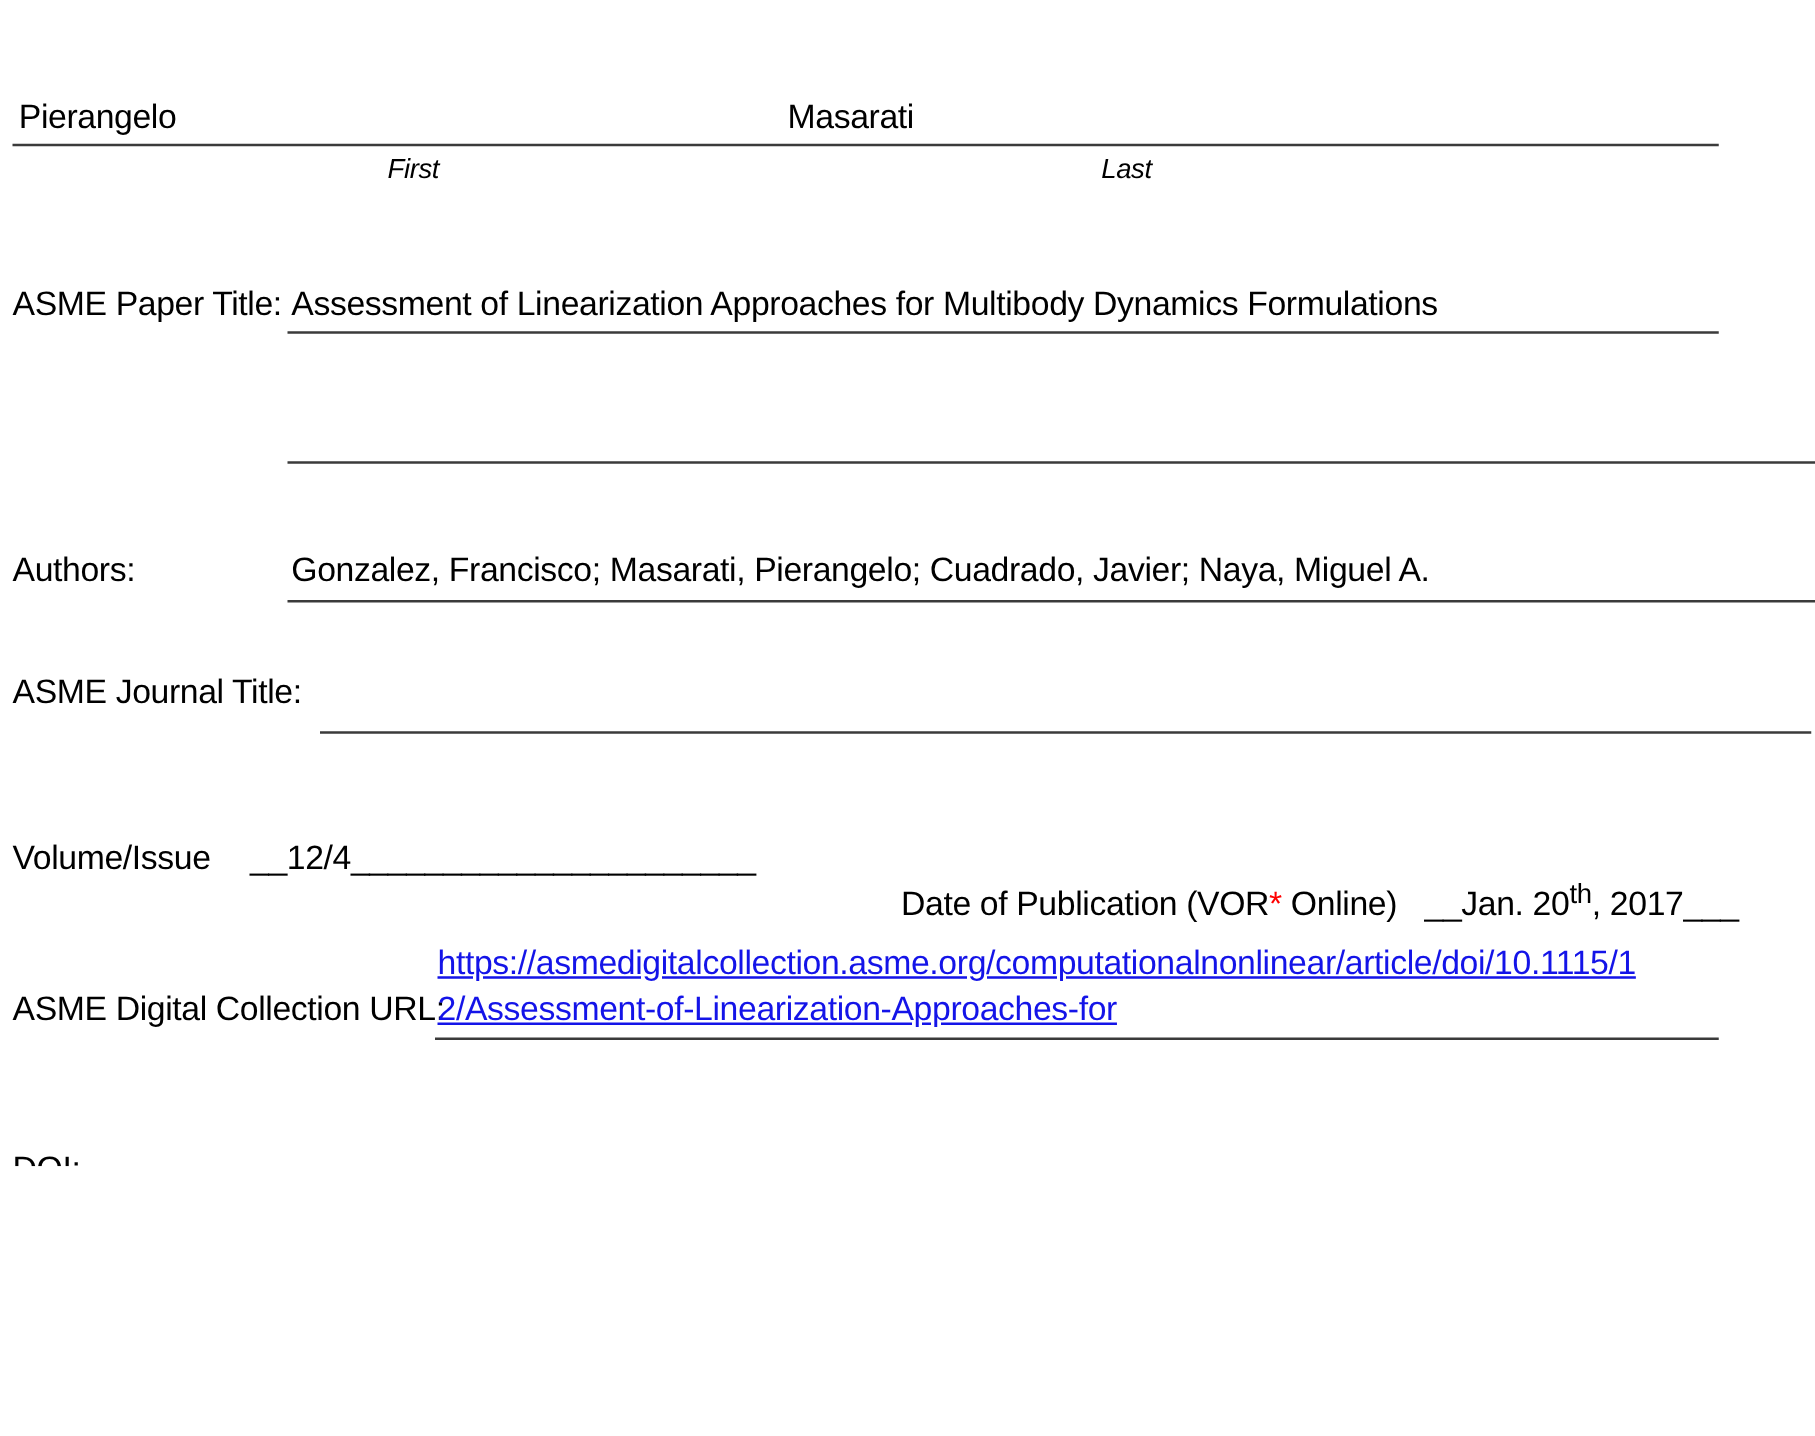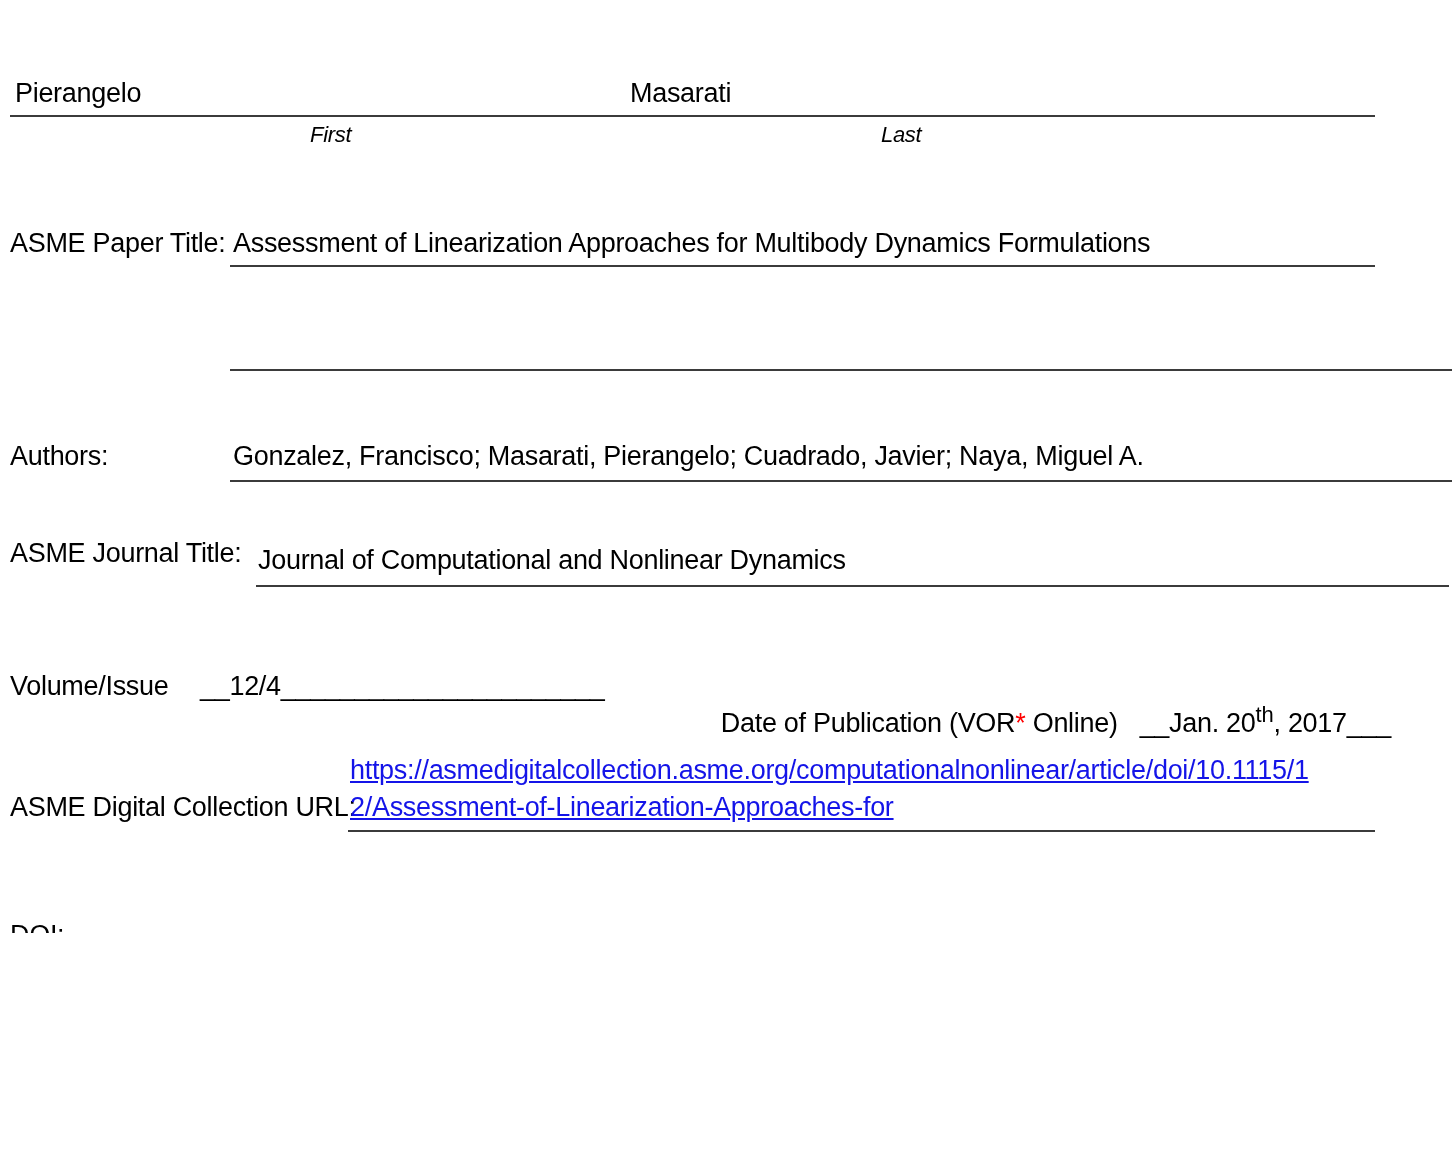--- a/index.html
+++ b/index.html
@@ -54,21 +54,20 @@
   <span class="abs" style="left:233px; top:228px;">Assessment of Linearization Approaches for Multibody Dynamics Formulations</span>
   <div class="rule" style="left:230px; top:265px; width:1145px;"></div>
 
   <div class="rule" style="left:230px; top:369px; width:1222px;"></div>
 
   <span class="abs" style="left:10px; top:441px;">Authors:</span>
   <span class="abs" style="left:233px; top:441px;">Gonzalez, Francisco; Masarati, Pierangelo; Cuadrado, Javier; Naya, Miguel A.</span>
   <div class="rule" style="left:230px; top:480px; width:1222px;"></div>
 
   <span class="abs" style="left:10px; top:517px;margin-top:21px;">ASME Journal Title:</span>
-  <span class="abs" style="left:258px; top:545px;">Journal of Computational and Nonlinear Dynamics</span>
   <div class="rule" style="left:256px; top:585px; width:1193px;"></div>
 
   <span class="abs" style="left:10px; top:671px;">Volume/Issue</span>
   <span class="abs" style="left:200px; top:671px;text-align:center;">__12/4______________________</span>
 
   <span class="abs" style="left:692px; top:671px;">
     <span>Date of Publication (VOR</span><span class="red">*</span><span> Online)</span><span class="date-value"><span>__Jan. 20</span><sup>th</sup><span>, 2017___</span></span>
   </span>
 
   <span class="abs link" style="left:350px; top:755px;">https://asmedigitalcollection.asme.org/computationalnonlinear/article/doi/10.1115/1</span>

